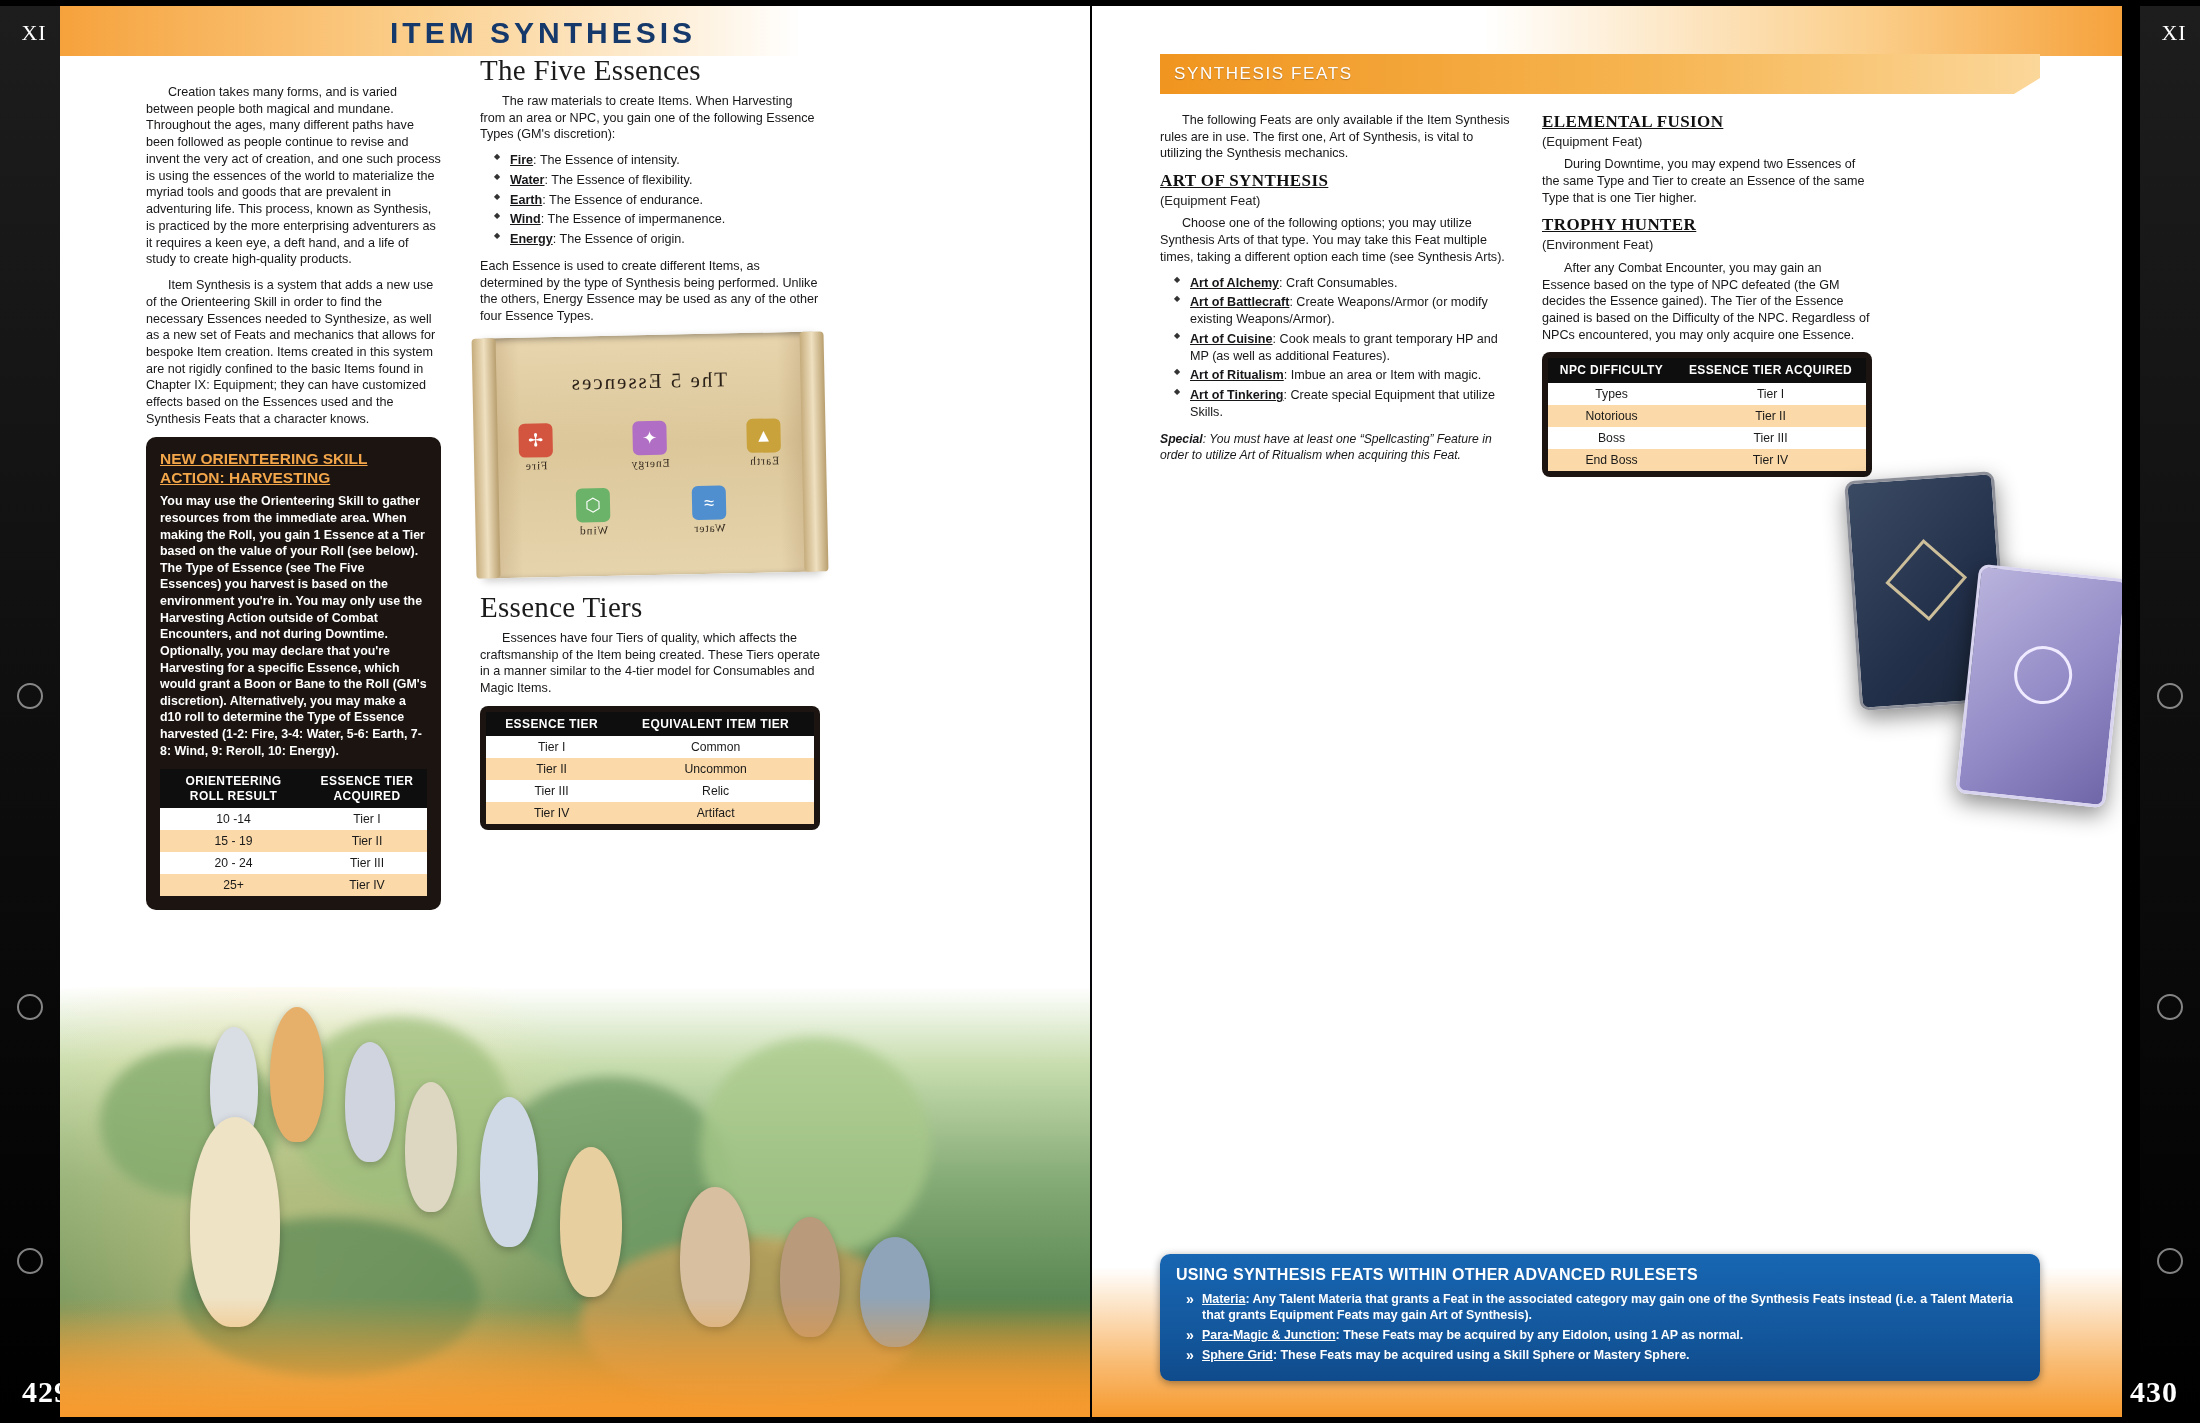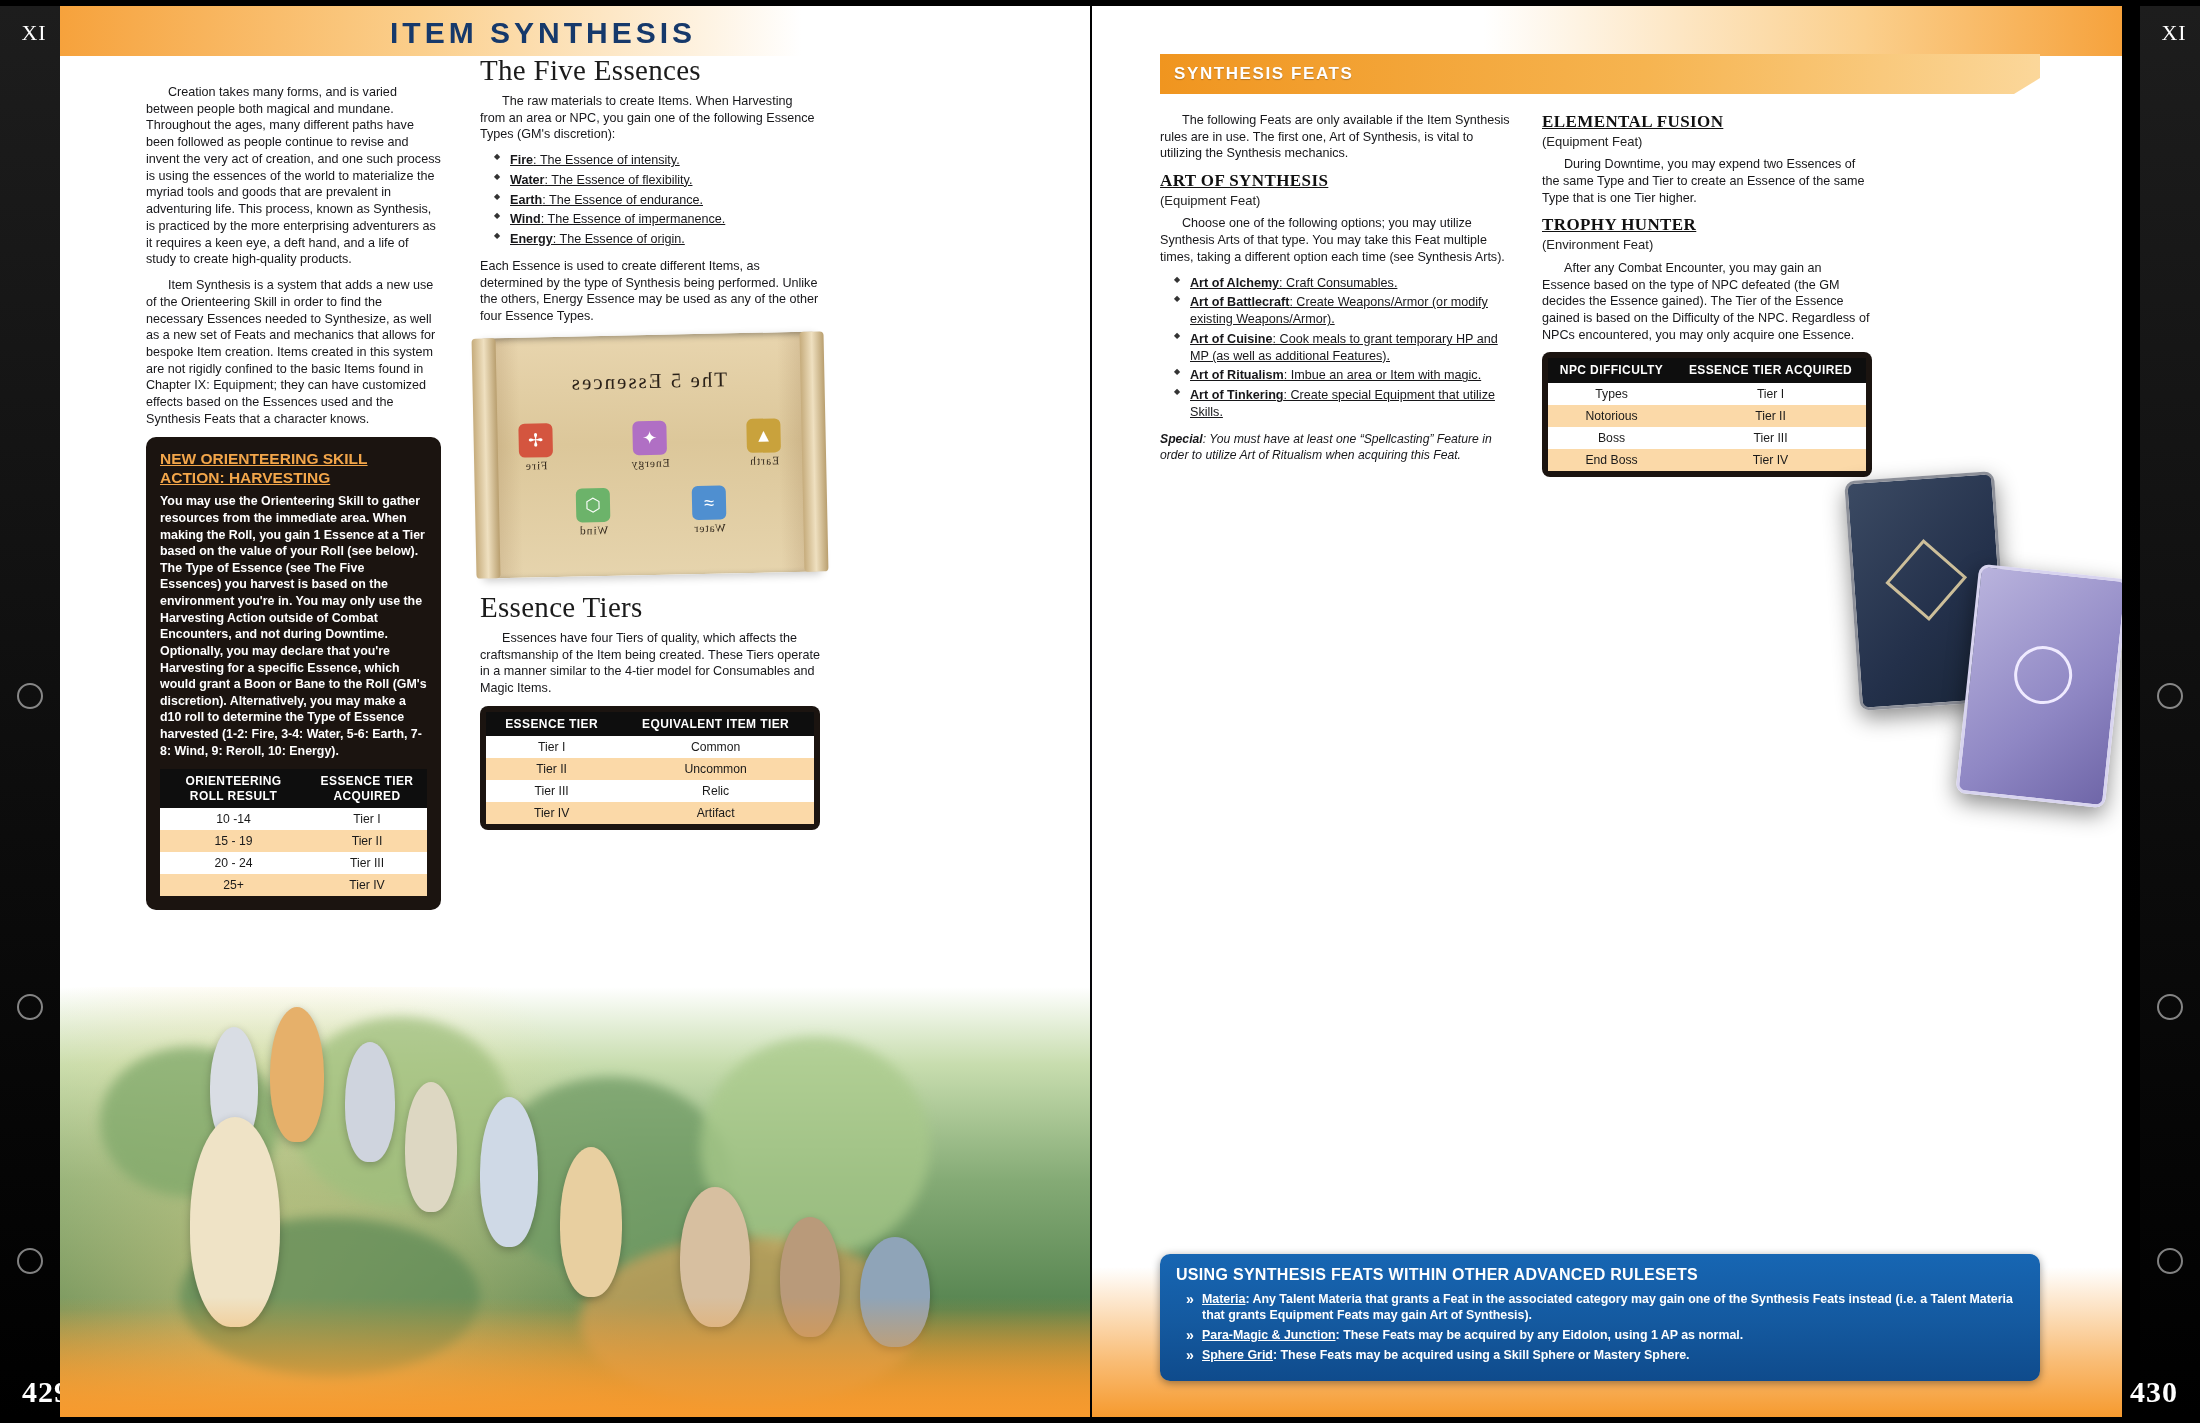--- a/index.html
+++ b/index.html
@@ -103,21 +103,21 @@
 
   p, li { font-size:12.6px; line-height:1.33; color:#17171a; margin:0 0 9px 0; }
   p.indent { text-indent:22px; }
 
   
   .col { position:absolute; }
   .col-l1 { left:86px; top:78px; width:295px; }
   .col-l2 { left:420px; top:48px; width:340px; }
 
   ul.bullets { list-style:none; margin:0 0 10px 0; padding:0 0 0 14px; }
-  ul.bullets li { position:relative; padding-left:16px; margin-bottom:3px;text-decoration:underline; }
+  ul.bullets li { position:relative; padding-left:16px; margin-bottom:3px; }
   ul.bullets li:before {
     content:"\25C6"; position:absolute; left:0; top:0; font-size:8px; color:#333;
   }
   .u { text-decoration:underline; font-weight:bold; }
 
   
   .blackbox {
     background:#1b1410; border-radius:10px; padding:12px 14px 14px 14px;
     color:#fff;
   }
@@ -177,21 +177,21 @@
   }
 
   
   .banner {
     position:absolute; left:68px; top:48px; width:880px; height:40px;
     background:linear-gradient(90deg,#f0951f 0%, #f6b450 55%, #fbd79a 100%);
     clip-path: polygon(0 0, 100% 0, 100% 60%, calc(100% - 26px) 100%, 0 100%);
     display:flex; align-items:center;
   }
   .banner span {
-    color:#fff; font-size:17px; font-weight:bold; letter-spacing:1.6px;
+    color:#fff; font-size:17px; font-weight:normal; letter-spacing:1.6px;
     padding-left:14px; text-shadow:0 1px 1px rgba(0,0,0,.25);
   }
   .col-r1 { left:68px; top:106px; width:350px; }
   .col-r2 { left:450px; top:106px; width:330px; }
 
   .special-note { font-size:12.2px; font-style:italic; color:#17171a; }
   .special-note b { font-style:italic; }
 
   
   .bluebox {

